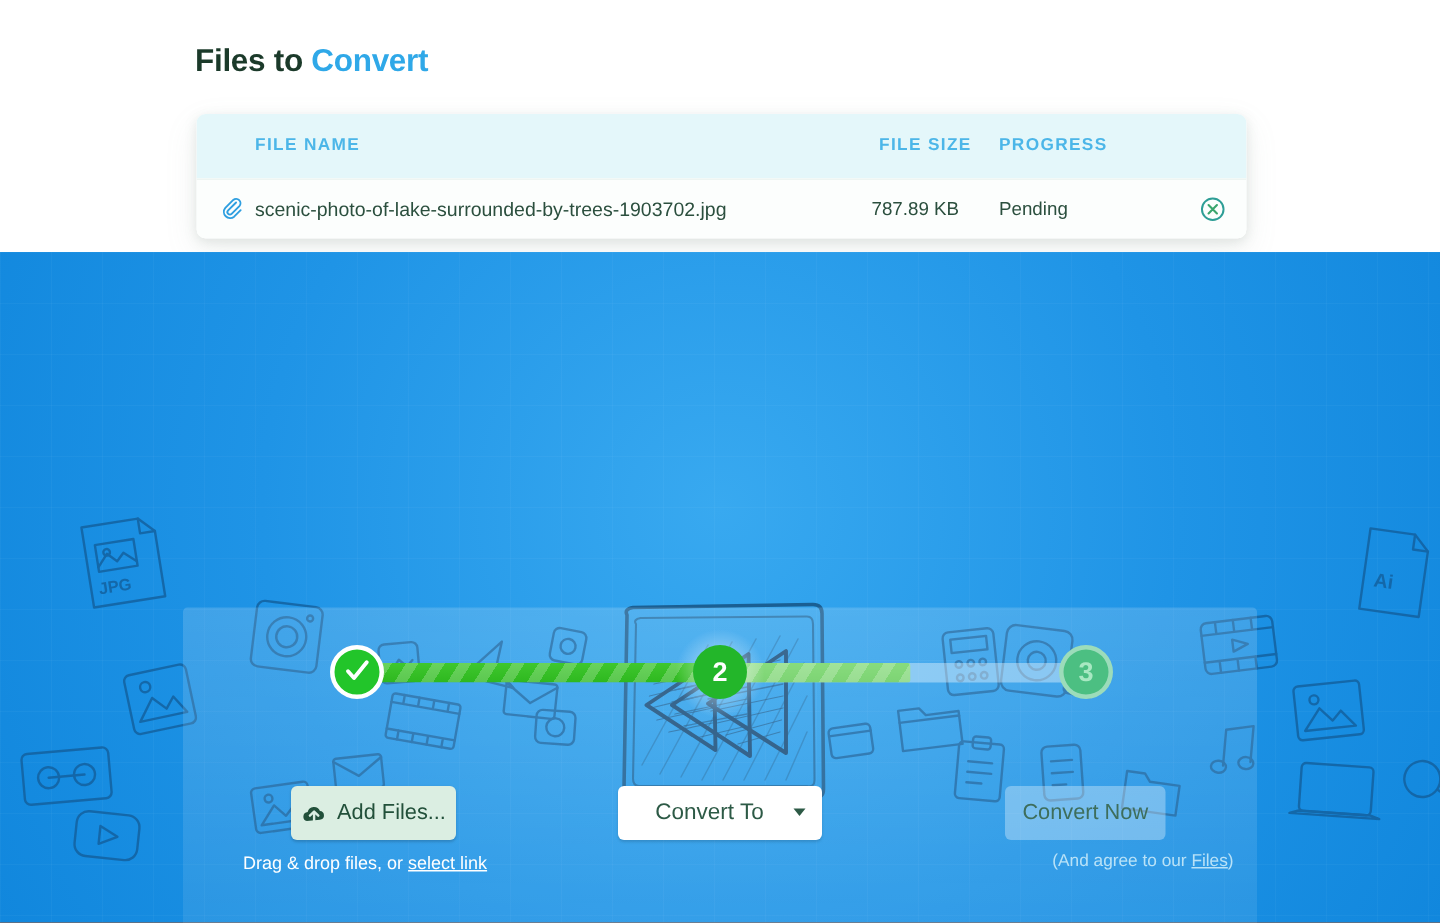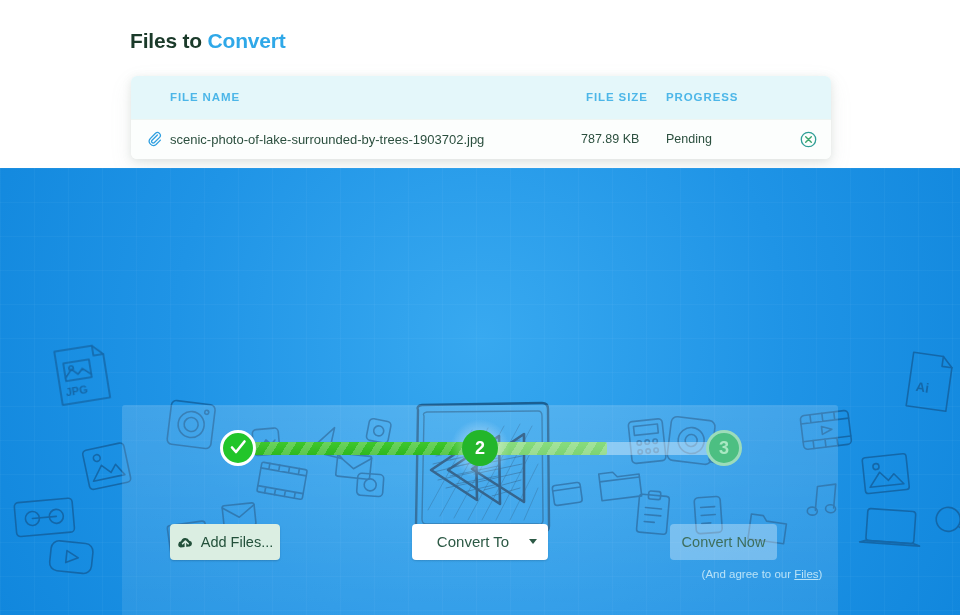--- a/index.html
+++ b/index.html
@@ -113,21 +113,21 @@
   }
   .step-1{left:98px;top:25px;background:#22c52a;border:3px solid #ffffff;}
   .step-2{left:340px;top:25px;background:#23b62a;border:3px solid rgba(255,255,255,0.0);line-height:30px;}
   .step-3{left:584px;top:25px;background:#4cbf82;border:3px solid rgba(255,255,255,0.45);color:#a8e8c2;line-height:30px;}
   .check-svg{display:block;margin:4px auto 0;}
 
   
   .controls{position:absolute;left:0;top:105px;width:716px;height:110px;}
 
   .add-files-btn{
-    position:absolute;left:48px;top:14px;width:110px;height:36px;
+    position:absolute;left:72px;top:14px;width:110px;height:36px;
     background:#dbeee2;border:none;border-radius:4px;
     box-shadow:0 1px 2px rgba(0,0,0,0.18);
     cursor:pointer;padding:0;
     display:flex;align-items:center;justify-content:center;gap:7px;
   }
   .add-files-btn .lbl{
     font-size:14.5px;color:#22503a;font-family:"Liberation Sans", sans-serif;
     white-space:nowrap;
   }
   .drag-hint{
@@ -416,20 +416,23 @@
       <div class="controls">
 
         <button class="add-files-btn">
           <svg width="17" height="15" viewBox="0 0 17 15">
             <path d="M3.6 12.4a3.1 3.1 0 0 1 .5-6.1 4.3 4.3 0 0 1 8.2-.6 2.9 2.9 0 0 1 .5 5.7 2.9 2.9 0 0 1-.6.1z" fill="#22503a"></path>
             <path d="M8.4 13.6V6.4 M5.6 8.8 8.4 6 11.2 8.8" fill="none" stroke="#dbeee2" stroke-width="1.6" stroke-linecap="round" stroke-linejoin="round"></path>
           </svg>
           <span class="lbl">Add Files...</span>
         </button>
 
+        <div class="drag-hint">
+          <span>Drag &amp; drop files, or </span><a>select link</a>
+        </div>
 
         <div class="convert-to">
           <span class="lbl">Convert To</span>
           <span class="caret"></span>
         </div>
 
         <button class="convert-now">
           <span class="lbl">Convert Now</span>
         </button>
 

